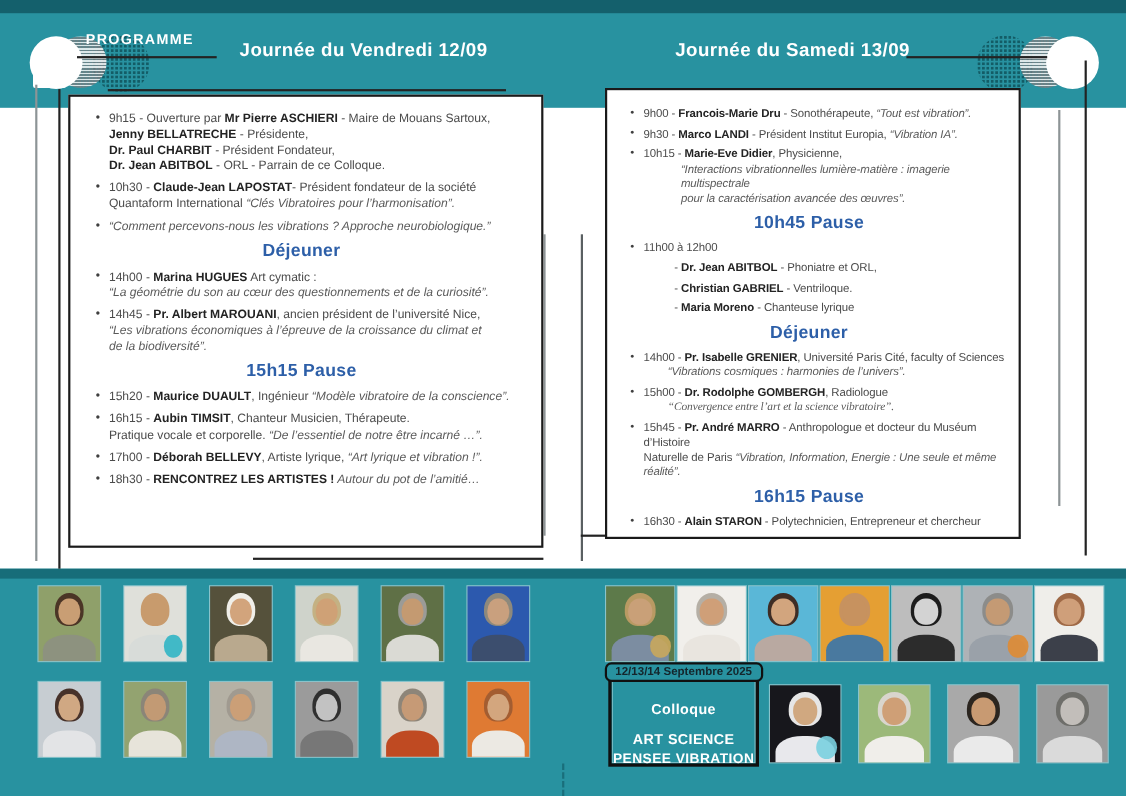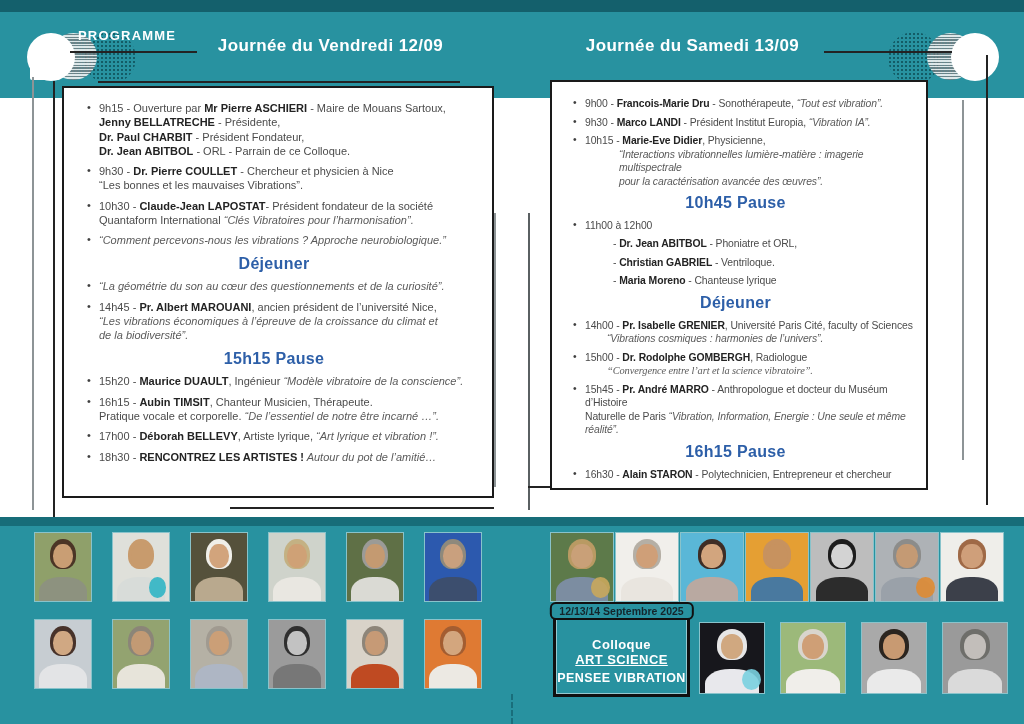--- a/index.html
+++ b/index.html
@@ -4,21 +4,21 @@
 <style>
   html,body{margin:0;padding:0;background:#666;}
   #stage{position:relative;width:1024px;height:724px;background:#ffffff;overflow:hidden;
          font-family:"Liberation Sans",sans-serif;}
   
   #band-top{position:absolute;left:0;top:0;width:1024px;height:98px;background:#2892a0;}
   #strip-top{position:absolute;left:0;top:0;width:1024px;height:12px;background:#14606c;}
   .day-title{position:absolute;top:36px;color:#fff;font-size:17px;font-weight:bold;
              letter-spacing:.4px;text-align:center;z-index:3;}
   #title-left{left:213px;width:235px;}
-  #title-right{left:580px;width:225px;}
+  #title-right{left:608px;width:225px;}
   #kicker{position:absolute;left:78px;top:28px;color:#fff;font-size:13px;font-weight:bold;
           letter-spacing:1.2px;z-index:4;}
   
   .circ{position:absolute;border-radius:50%;}
   #lc-dot{left:84px;top:32px;width:52px;height:52px;background:#2892a0;
           background-image:radial-gradient(#135c66 1.2px, transparent 1.3px);background-size:4px 4px;}
   #lc-sq{position:absolute;left:30px;top:52px;width:30px;height:28px;background:#fff;border-radius:2px;}
   #lc-hatch{left:50px;top:33px;width:47px;height:47px;
             background-image:repeating-linear-gradient(0deg, rgba(120,128,132,.75) 0 1.4px, rgba(238,242,242,.9) 1.4px 2.8px),
                              repeating-linear-gradient(90deg, rgba(120,128,132,.55) 0 1.4px, transparent 1.4px 2.8px);}
@@ -67,21 +67,21 @@
   .ph-torso{position:absolute;bottom:-10%;left:8%;width:84%;height:45%;border-radius:46% 46% 0 0;}
   .ph-acc{position:absolute;right:5%;bottom:5%;width:30%;height:30%;border-radius:50%;opacity:.9;}
   
   #badge{position:absolute;left:553px;top:612px;width:137px;height:85px;box-sizing:border-box;
          border:3px solid #101010;box-shadow:inset 0 0 0 1px rgba(255,255,255,.5);z-index:7;}
   #badge-ribbon{position:absolute;left:50%;top:-13px;transform:translateX(-50%);
                 background:#2892a0;border:2px solid #101010;border-radius:6px;
                 padding:1px 8px;font-size:10.5px;font-weight:bold;color:#14262c;white-space:nowrap;}
   .badge-line{color:#fff;font-weight:bold;text-align:center;letter-spacing:.4px;}
   #badge-l1{margin-top:22px;font-size:13px;}
-  #badge-l2{margin-top:0;font-size:13px;text-decoration:underline;}
+  #badge-l2{margin-top:12px;font-size:13px;}
   #badge-l3{margin-top:4px;font-size:12.5px;}
   #fold-line{position:absolute;left:511px;top:694px;width:0;height:30px;
              border-left:2px dashed #14606c;opacity:.7;z-index:6;}
 </style>
 </head>
 <body>
 
 <div id="stage">
 
   <div id="band-top">
@@ -115,32 +115,29 @@
 
   <div class="panel" id="panel-left">
     <div>
         <div class="sched-item">
           <div class="sline"><span class="sg-n">9h15 - Ouverture par </span><span class="sg-b">Mr Pierre ASCHIERI</span><span class="sg-n"> - Maire de Mouans Sartoux,</span></div>
           <div class="sline"><span class="sg-b">Jenny BELLATRECHE</span><span class="sg-n"> - Présidente,</span></div>
           <div class="sline"><span class="sg-b">Dr. Paul CHARBIT</span><span class="sg-n"> - Président Fondateur,</span></div>
           <div class="sline"><span class="sg-b">Dr. Jean ABITBOL</span><span class="sg-n"> - ORL - Parrain de ce Colloque.</span></div>
         </div>
         <div class="sched-item">
-          <div class="sline"><span class="sg-n">9h30 - </span><span class="sg-b">Dr. Pierre COULLET</span><span class="sg-n"> - Chercheur et physicien à Nice</span></div>
-          <div class="sline"><span class="sg-n">“Les bonnes et les mauvaises Vibrations”.</span></div>
-        </div>
-        <div class="sched-item">
           <div class="sline"><span class="sg-n">10h30 - </span><span class="sg-b">Claude-Jean LAPOSTAT</span><span class="sg-n">- Président fondateur de la société</span></div>
           <div class="sline"><span class="sg-n">Quantaform International </span><span class="sg-i">“Clés Vibratoires pour l’harmonisation”.</span></div>
         </div>
         <div class="sched-item">
           <div class="sline"><span class="sg-i">“Comment percevons-nous les vibrations ? Approche neurobiologique.”</span></div>
         </div>
         <div class="break-head">Déjeuner</div>
         <div class="sched-item">
+          <div class="sline"><span class="sg-n">14h00 - </span><span class="sg-b">Marina HUGUES</span><span class="sg-n"> Art cymatic :</span></div>
           <div class="sline"><span class="sg-i">“La géométrie du son au cœur des questionnements et de la curiosité”.</span></div>
         </div>
         <div class="sched-item">
           <div class="sline"><span class="sg-n">14h45 - </span><span class="sg-b">Pr. Albert MAROUANI</span><span class="sg-n">, ancien président de l’université Nice,</span></div>
           <div class="sline"><span class="sg-i">“Les vibrations économiques à l’épreuve de la croissance du climat et</span></div>
           <div class="sline"><span class="sg-i">de la biodiversité”.</span></div>
         </div>
         <div class="break-head">15h15 Pause</div>
         <div class="sched-item">
           <div class="sline"><span class="sg-n">15h20 - </span><span class="sg-b">Maurice DUAULT</span><span class="sg-n">, Ingénieur </span><span class="sg-i">“Modèle vibratoire de la conscience”.</span></div>

